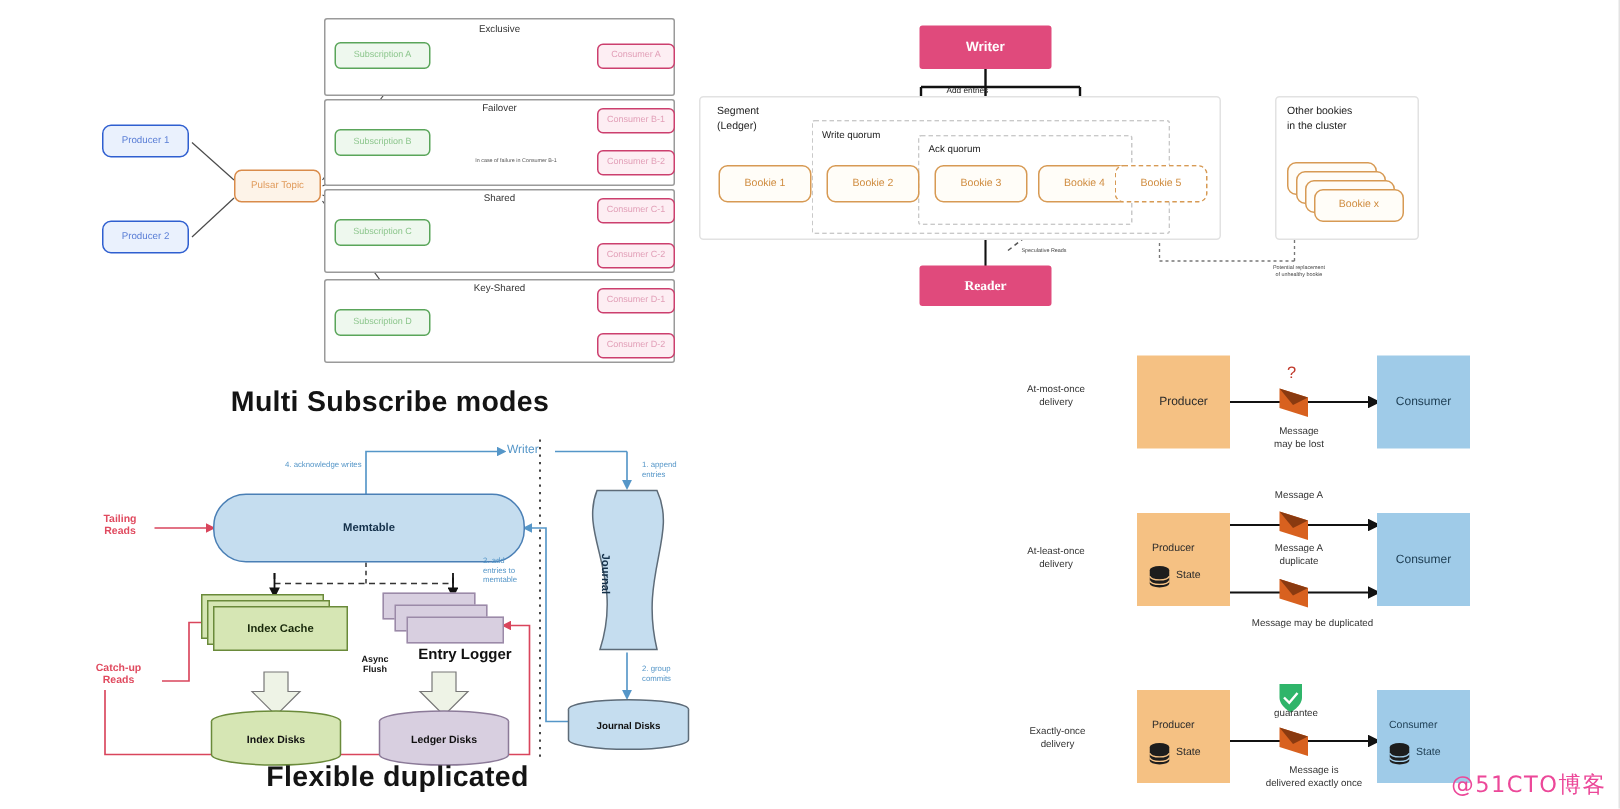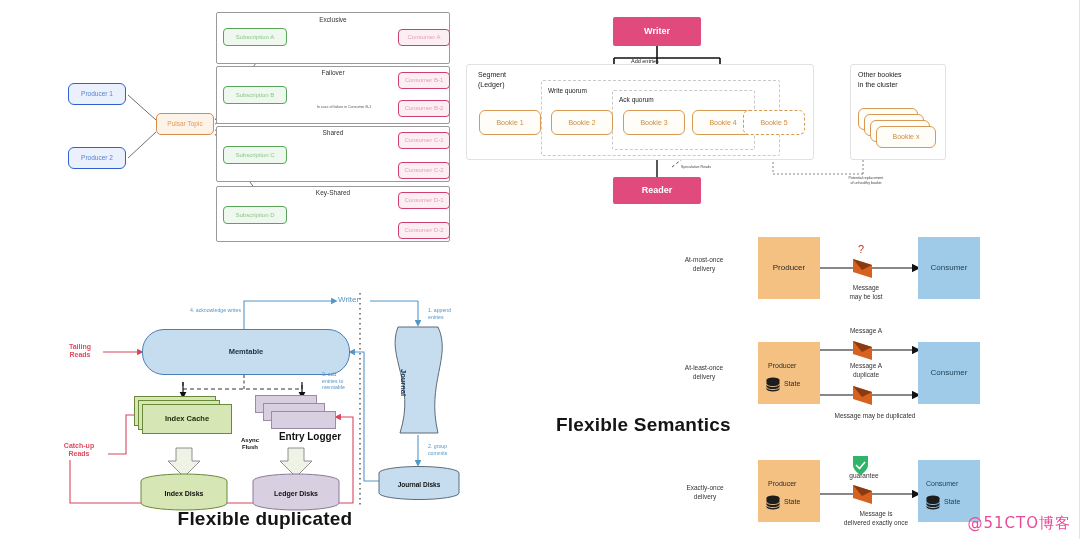--- a/index.html
+++ b/index.html
@@ -170,20 +170,21 @@
       <span>Subscription D</span>
     </div>
     <div class="node consumer" style="left:338px;top:192px;width:52px;height:17px;">
       <span>Consumer D-1</span>
     </div>
     <div class="node consumer" style="left:338px;top:222px;width:52px;height:17px;">
       <span>Consumer D-2</span>
     </div>
   </div>
 
+  <div class="abs hl" style="left:60px;top:258px;width:400px;text-align:center;font-size:19px;">Multi Subscribe modes</div>
 
   <div class="abs" style="left:466px;top:4px;width:500px;height:205px;">
 
     <div class="node wr" style="left:147px;top:13px;width:88px;height:29px;text-align:right;">
       <span>Writer</span>
     </div>
 
     <svg width="500" height="205">
       <defs>
         <marker id="ar-blk" markerWidth="6" markerHeight="6" refX="4" refY="3" orient="auto">
@@ -243,21 +244,21 @@
       <div>Other bookies</div>
       <div>in the cluster</div>
     </div>
     <div class="node bookie" style="left:392px;top:104px;width:60px;height:22px;"></div>
     <div class="node bookie" style="left:398px;top:110px;width:60px;height:22px;"></div>
     <div class="node bookie" style="left:404px;top:116px;width:60px;height:22px;"></div>
     <div class="node bookie" style="left:410px;top:122px;width:60px;height:22px;">
       <span>Bookie x</span>
     </div>
 
-    <div class="node wr" style="left:147px;top:173px;width:88px;height:27px;">
+    <div class="node wr" style="left:147px;top:173px;width:88px;height:27px;font-family:Liberation Serif, serif;">
       <span>Reader</span>
     </div>
 
     <div class="cap2" style="left:194px;top:161px;width:72px;">Speculative Reads</div>
     <div class="cap2" style="left:348px;top:172px;width:104px;">
       <div>Potential replacement</div>
       <div>of unhealthy bookie</div>
     </div>
   </div>
 
@@ -480,16 +481,15 @@
       </svg>
     </div>
     <div class="sqlabel" style="left:294px;top:266px;color:#1d3d52;">State</div>
     <div class="handlbl" style="left:178px;top:240px;width:72px;">guarantee</div>
     <div class="handlbl" style="left:144px;top:278px;width:164px;">
       <div>Message is</div>
       <div>delivered exactly once</div>
     </div>
   </div>
 
-  <div class="abs hl" style="left:556px;top:414px;font-size:19px;">Flexible Semantics</div>
 
   <div class="wm">@51CTO博客</div>
 </div>
 
 </body></html>

